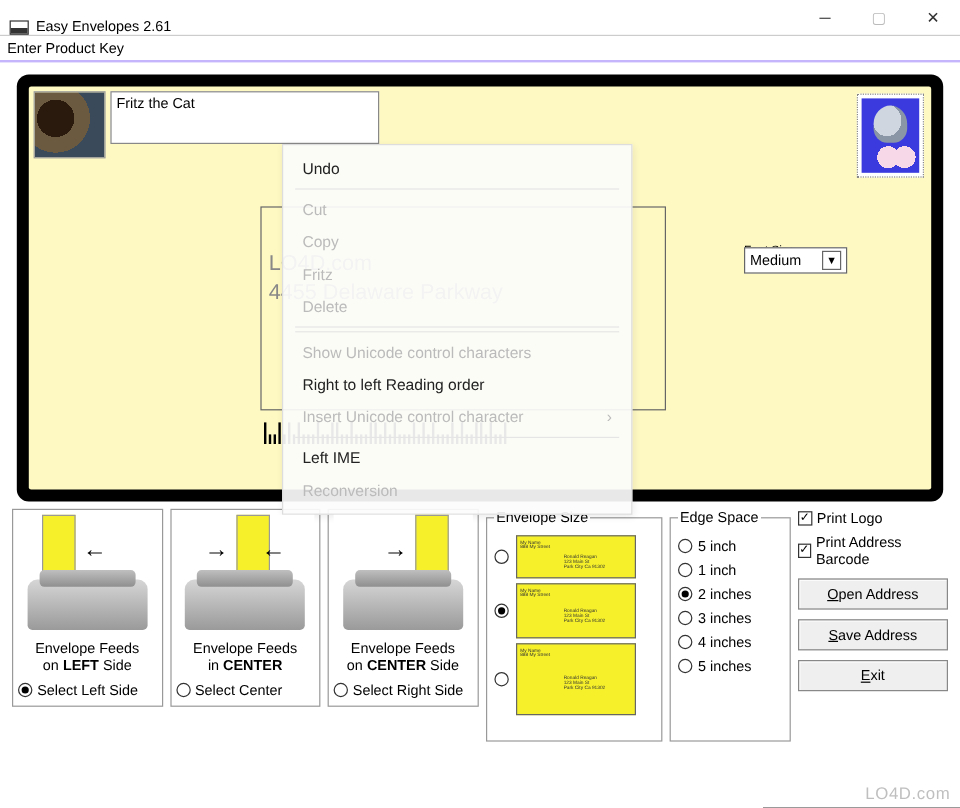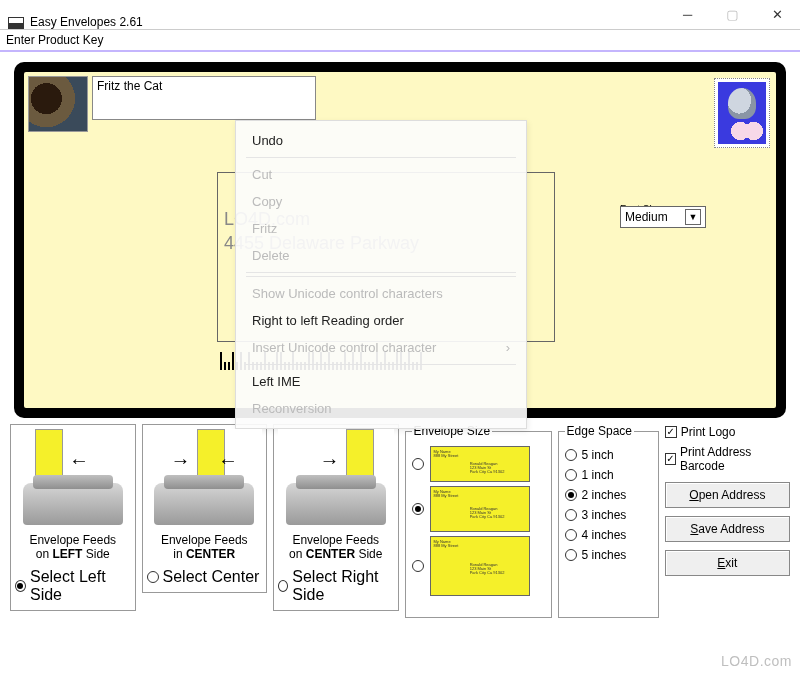--- a/index.html
+++ b/index.html
@@ -46,21 +46,21 @@
 .feed { border: 1px solid #999; width: 128px; padding: 4px 4px 6px; }
 .feedimg { height: 100px; position: relative; background: #fff; }
 .printer { position: absolute; left: 50%; bottom: 4px; transform: translateX(-50%); width: 100px; height: 42px; background: linear-gradient(#d6d6d6, #9a9a9a); border-radius: 8px 8px 4px 4px; }
 .printer::before { content: ""; position: absolute; top: -8px; left: 10px; right: 10px; height: 14px; background: linear-gradient(#bfbfbf,#8f8f8f); border-radius: 4px; }
 .paper { position: absolute; top: 0px; width: 28px; height: 48px; background: #f5f02a; border: 1px solid #999; }
 .paper.left { left: 20px; }
 .paper.center { left: 50px; }
 .paper.right { right: 20px; }
 .arrowL, .arrowR { position: absolute; top: 18px; font-size: 20px; font-weight: bold; }
 .feedlbl { text-align: center; font-size: 12px; line-height: 1.2; margin-top: 4px; }
-.feedradio { margin-top: 6px; font-size: 16px; display: flex; align-items: center; gap: 4px; }
+.feedradio { margin-top: 6px; font-size: 12px; display: flex; align-items: center; gap: 4px; }
 .feedradio .r { width: 12px; height: 12px; border: 1px solid #333; border-radius: 50%; display: inline-flex; align-items: center; justify-content: center; }
 .feedradio .r.sel::after { content: ""; width: 6px; height: 6px; background: #000; border-radius: 50%; }
 
 fieldset { border: 1px solid #999; margin: 0; padding: 4px 6px 4px; font-size: 12px; }
 .envsize { width: 150px; height: 194px; }
 .envsize .row { display: flex; align-items: center; gap: 6px; margin: 4px 0; }
 .envsize .r { width: 12px; height: 12px; border: 1px solid #333; border-radius: 50%; display: inline-flex; align-items: center; justify-content: center; }
 .envsize .r.sel::after { content: ""; width: 6px; height: 6px; background: #000; border-radius: 50%; }
 .mini { width: 100px; border: 1px solid #666; background: #f5f02a; position: relative; font-size: 4px; color: #333; line-height: 1; }
 .mini.sm { height: 36px; }

